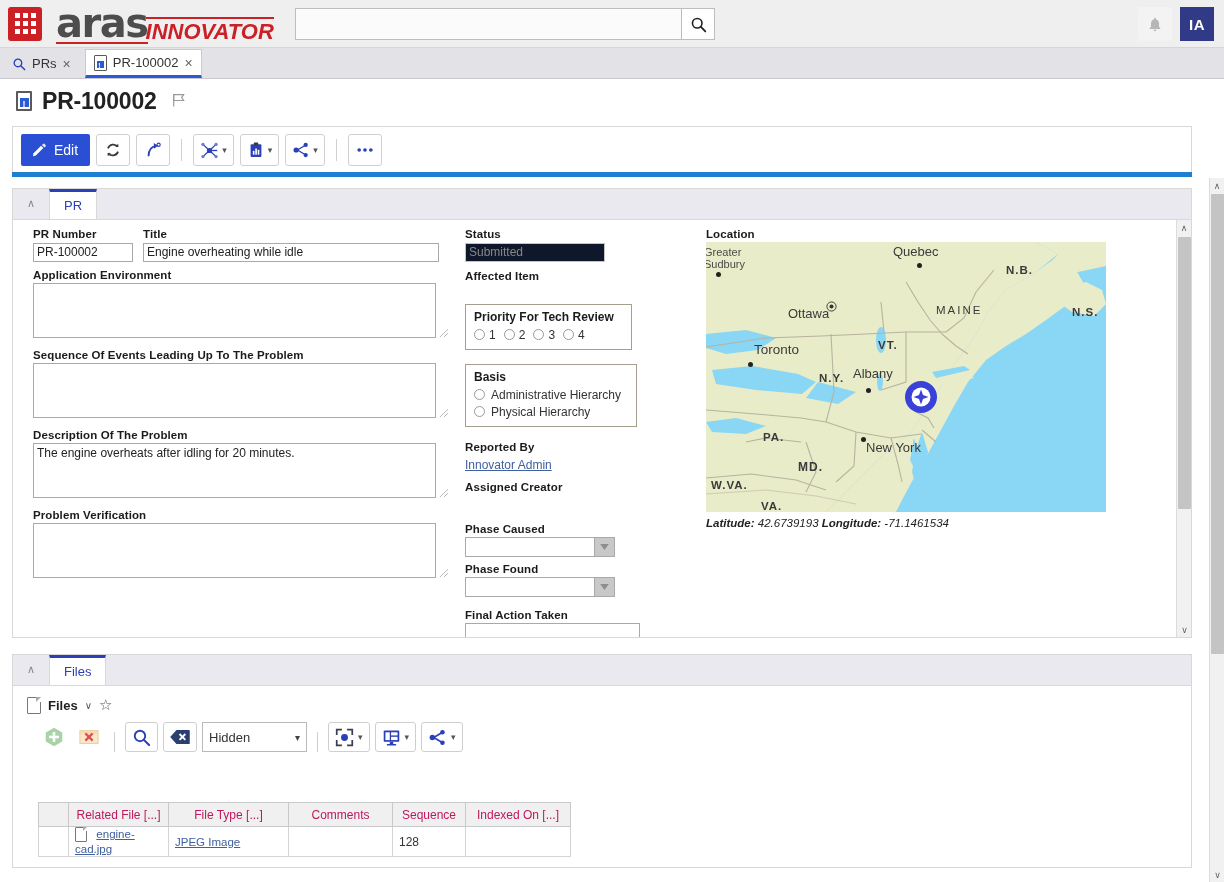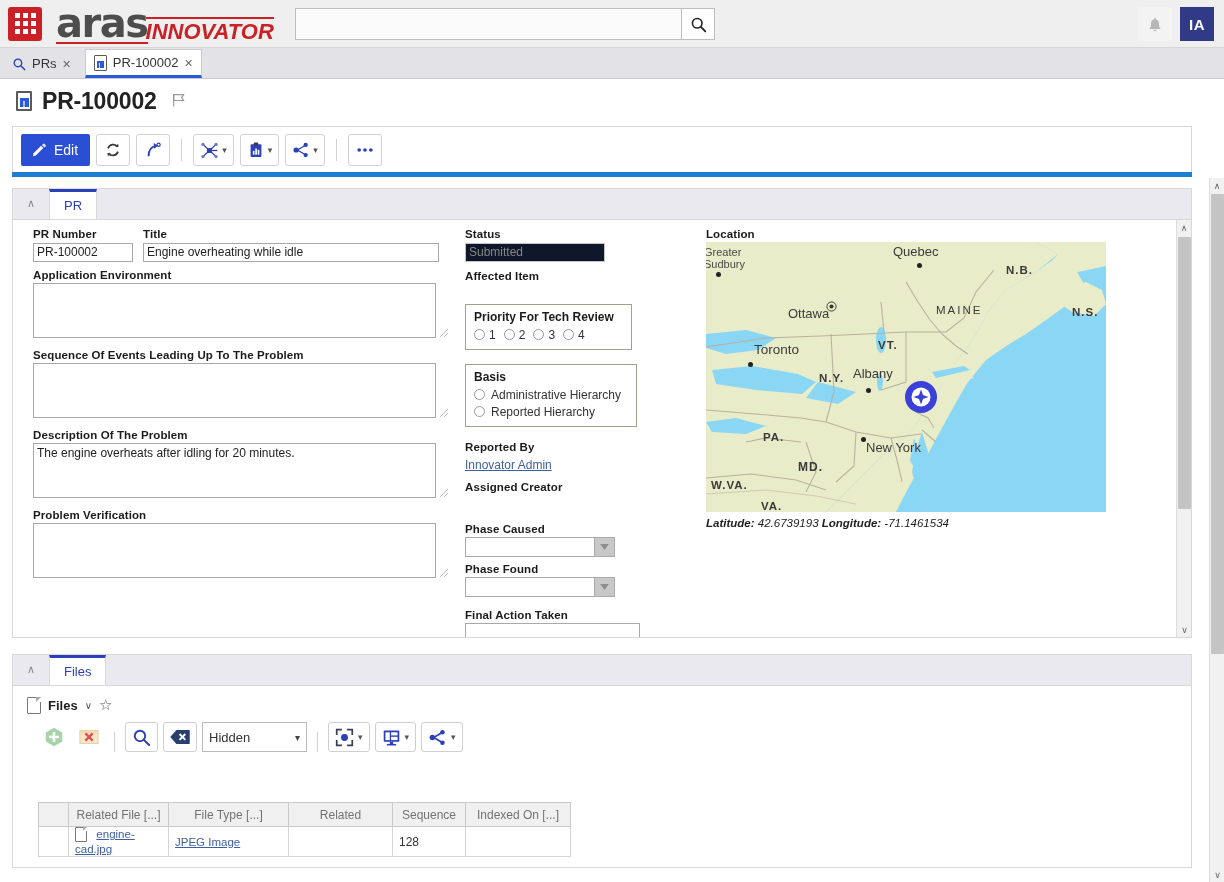--- a/index.html
+++ b/index.html
@@ -255,21 +255,21 @@
     font-size:13px; padding:0 6px; color:#333; cursor:pointer;
     font-family:"Liberation Sans", sans-serif;
     display:flex; align-items:center; justify-content:space-between;
   }
 
   
   .fgrid { position:absolute; left:25px; top:116px; width:1145px; }
   .fgrid table { border-collapse:collapse; width:1145px; }
   .fgrid th {
     background:#f0f0f0; border:1px solid #c9c9c9; font-size:12px; font-weight:normal;
-    color:#737373; height:24px; padding:0 6px; text-align:center;
+    color:#be185d; height:24px; padding:0 6px; text-align:center;
   }
   .fgrid td {
     border:1px solid #d4d4d4; font-size:12px; color:#333; height:26px; padding:0 6px;
     background:#fff;
   }
   .gridlink { color:#3f5f9f; text-decoration:underline; cursor:pointer; font-size:11.5px; }
   .row-doc-icon {
     width:12px; height:15px; border:1px solid #777; background:#fff; position:relative;
     display:inline-block; vertical-align:middle; border-radius:1px;
   }
@@ -506,21 +506,21 @@
         </div>
 
         <div class="fieldset-box" style="width:172px;margin-top:14px;">
           <div class="fs-title">Basis</div>
           <div class="radio-line">
             <span class="radio"></span>
             <span>Administrative Hierarchy</span>
           </div>
           <div class="radio-line">
             <span class="radio"></span>
-            <span>Reported Hierarchy</span>
+            <span>Physical Hierarchy</span>
           </div>
         </div>
 
         <div style="margin-top:14px;">
           <span class="fieldlabel">Reported By</span>
           <span class="linkval">Innovator Admin</span>
         </div>
 
         <div style="margin-top:8px;">
           <span class="fieldlabel">Assigned Creator</span>
@@ -756,21 +756,21 @@
         </div>
       </div>
 
       <div class="fgrid">
         <table>
           <thead>
             <tr>
               <th style="width:30px;"></th>
               <th style="width:100px;">Related File [...]</th>
               <th style="width:120px;">File Type [...]</th>
-              <th style="width:104px;">Related</th>
+              <th style="width:104px;">Comments</th>
               <th style="width:73px;">Sequence</th>
               <th style="width:105px;">Indexed On [...]</th>
               <th style="border:none;background:#fff;"></th>
             </tr>
           </thead>
           <tbody>
             <tr>
               <td></td>
               <td>
                 <span class="row-doc-icon"></span>

